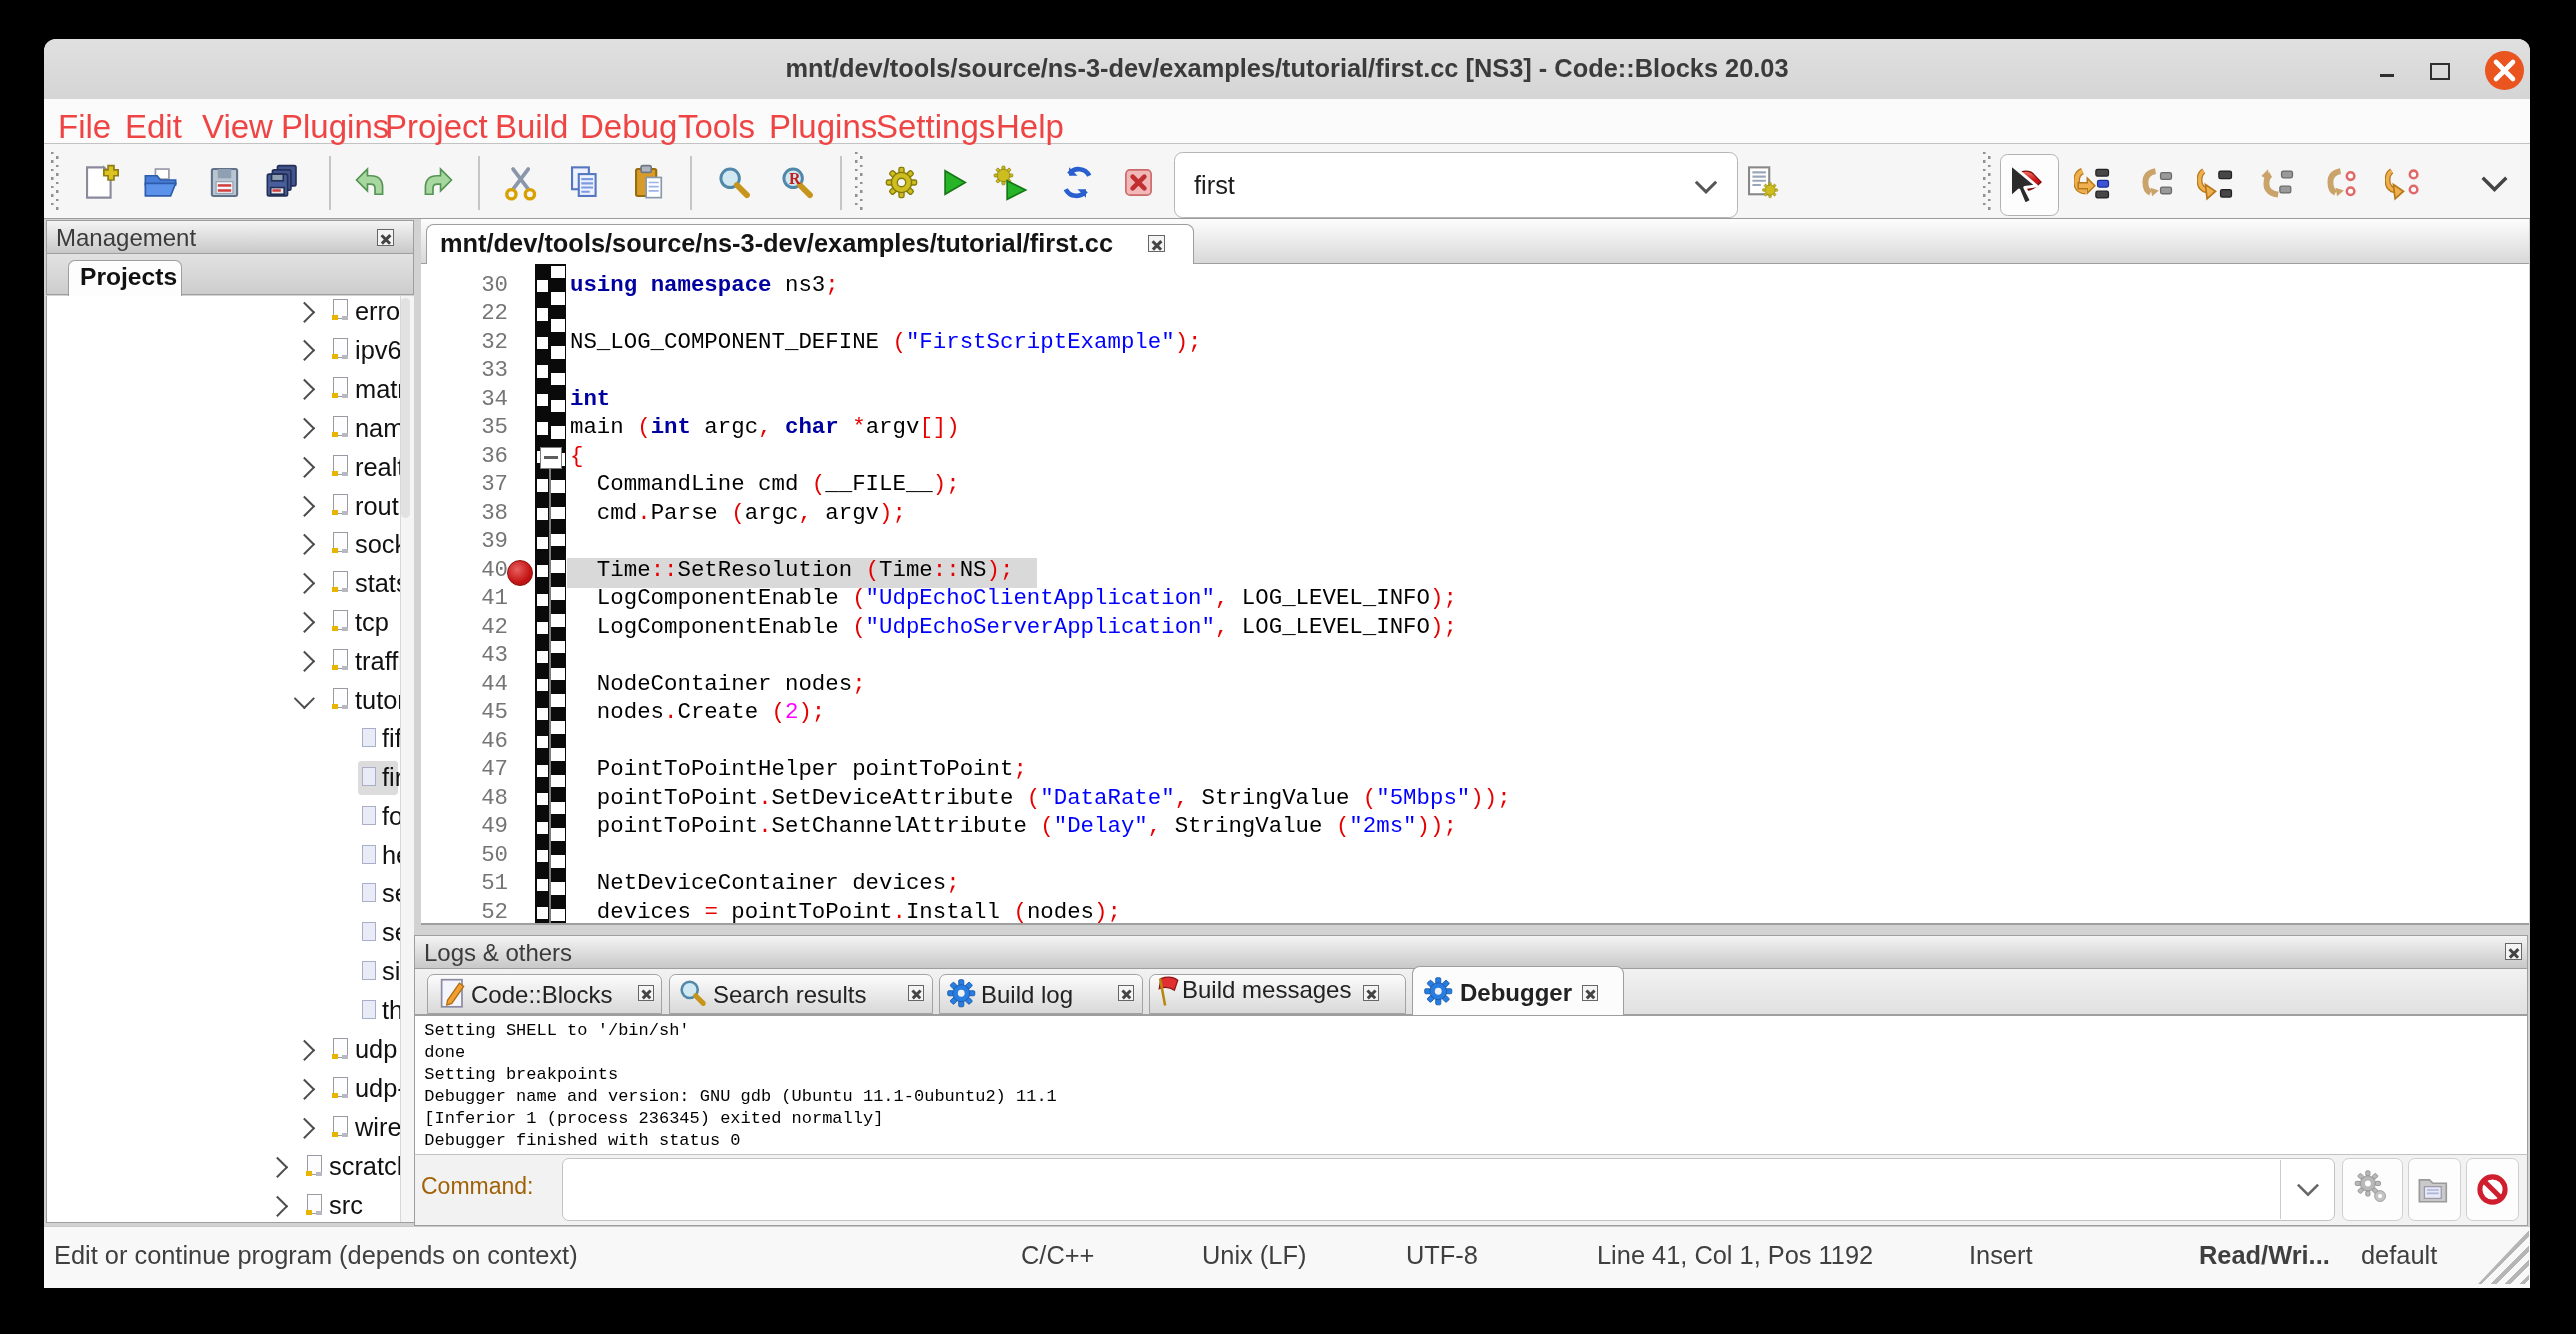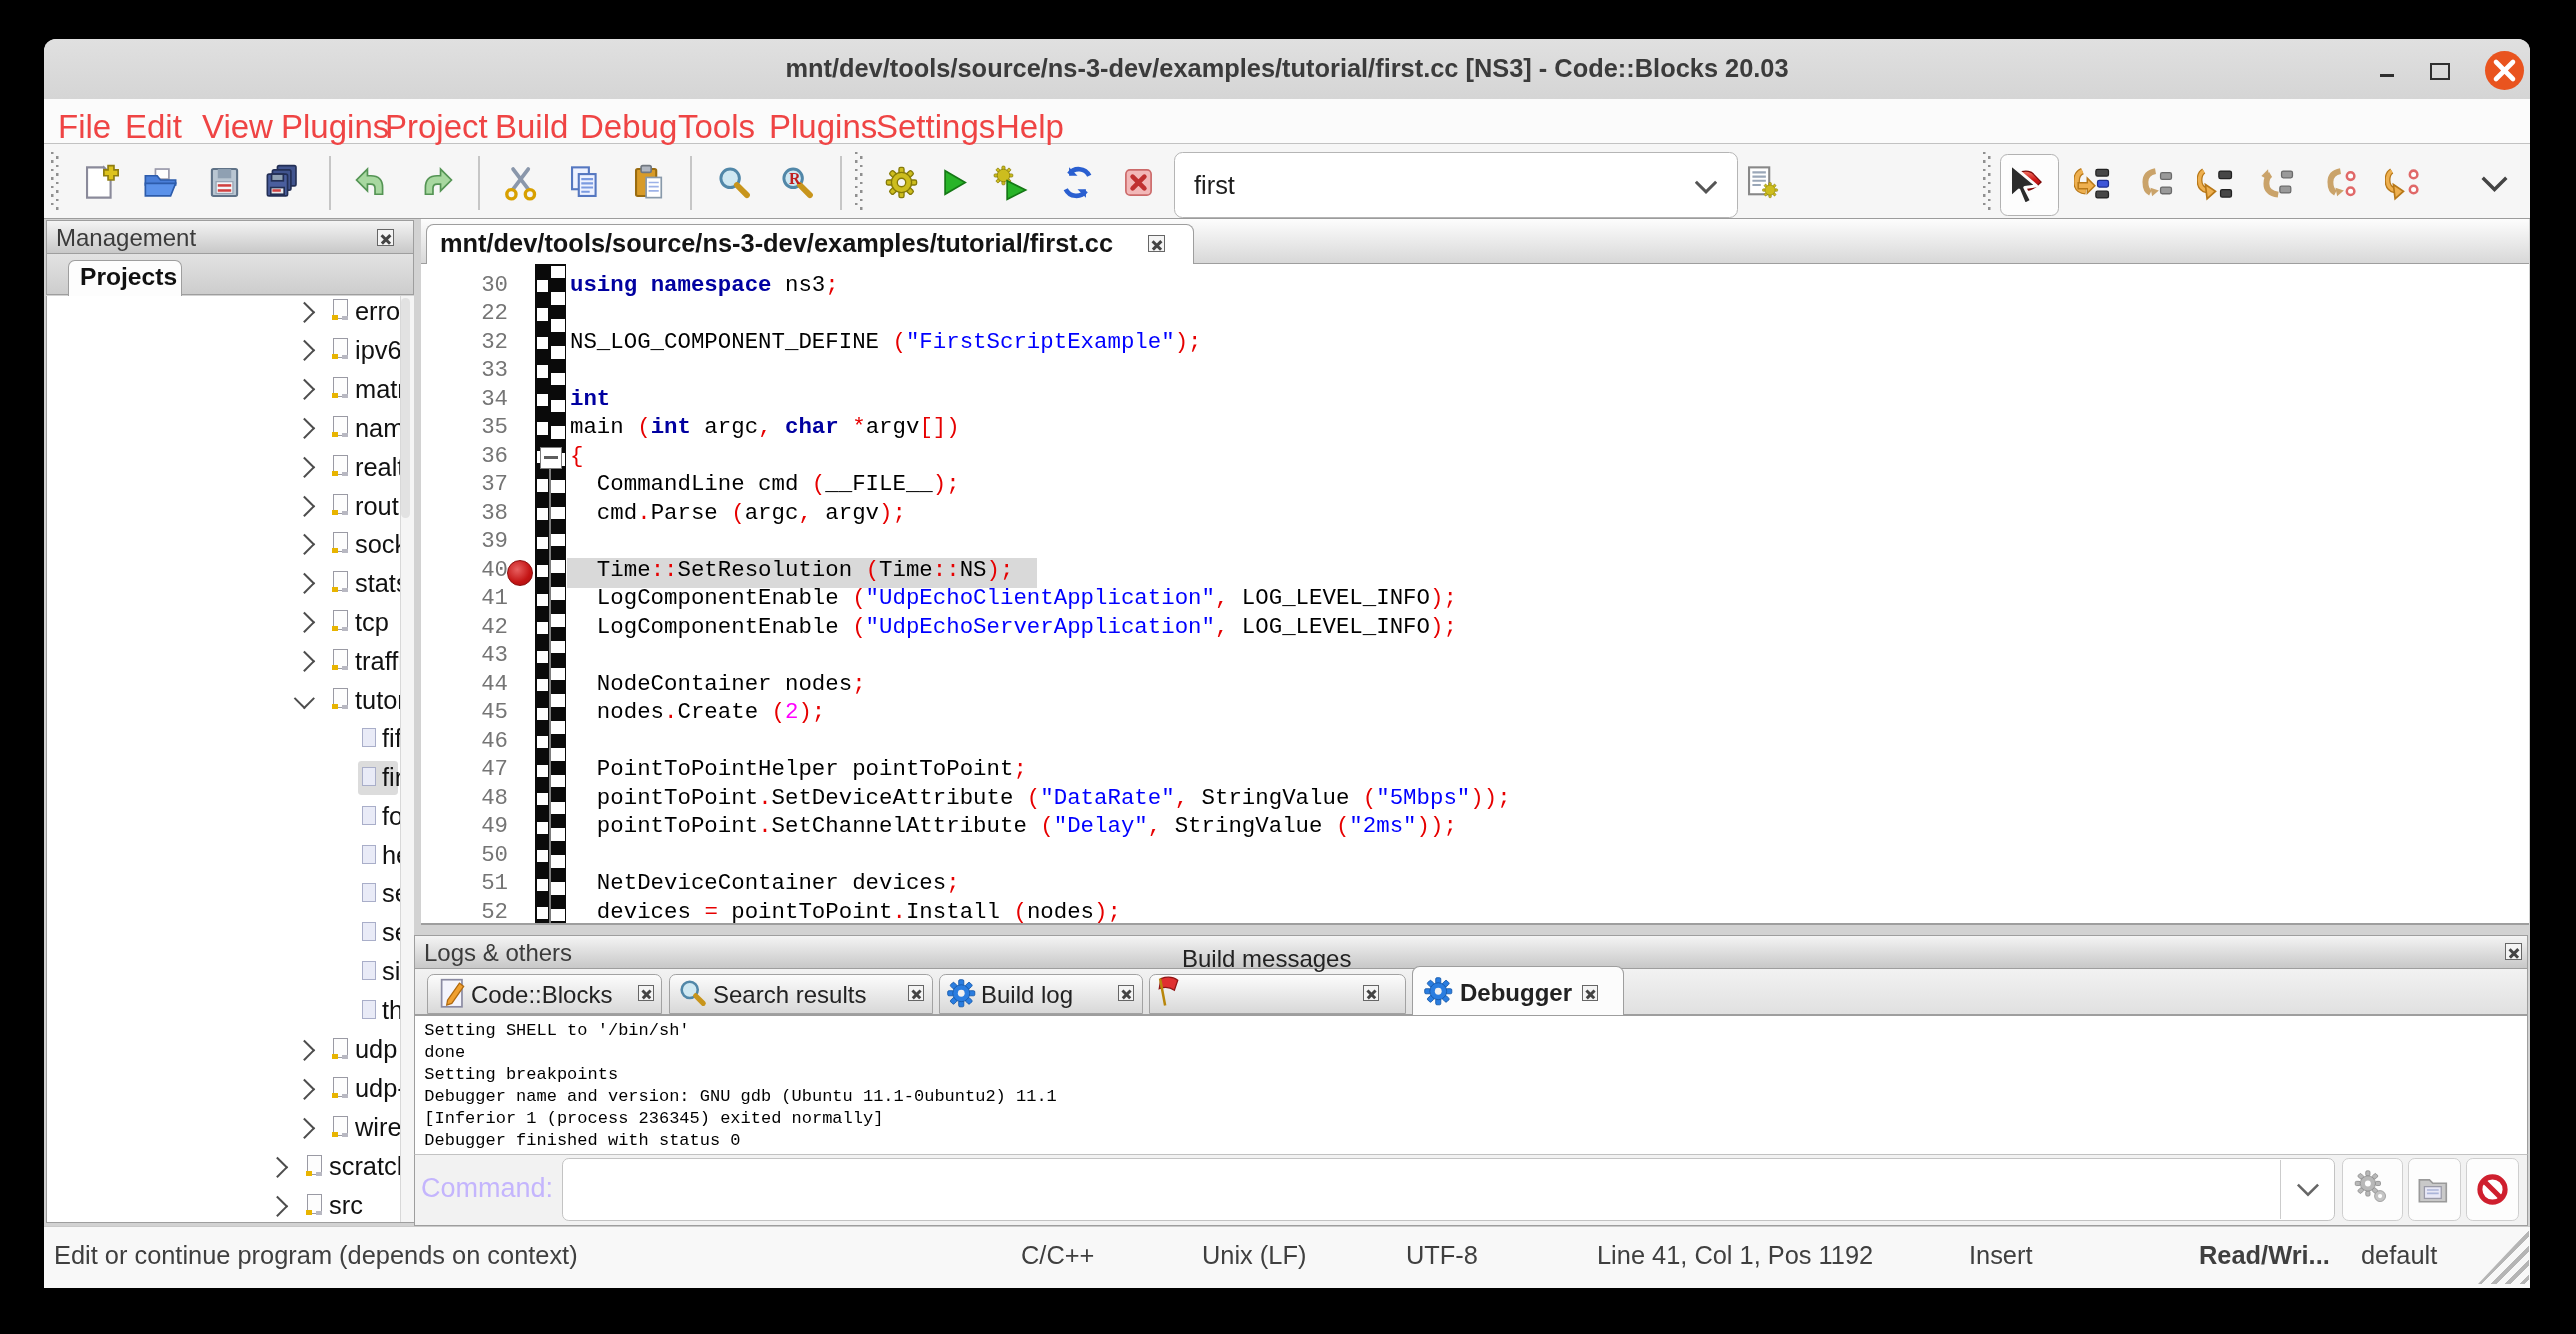--- a/index.html
+++ b/index.html
@@ -468,21 +468,21 @@
       </g>
       <circle cx="18" cy="18" r="4" fill="#f0f0f0"></circle>
     </svg>
 <div class="ltxt" style="left:981px;top:981px;">Build log</div>
 <div class="xbox" style="left:1118px;top:985px;width:14.4px;height:14.4px;"></div>
 <div class="ltab" style="left:1149px;top:974px;width:257px;height:40px;"></div>
 <svg class="abs" style="left:1154px;top:976px;" width="29" height="32" viewBox="0 0 34 38">
       <path d="M8,3 q12,-4 20,2 l-4,12 q-8,-6 -18,-2 z" fill="#e03030" stroke="#901414" stroke-width="1.5"></path>
       <path d="M7,3 l6,32" stroke="#b8860b" stroke-width="3"></path>
     </svg>
-<div class="ltxt" style="left:1182px;top:945px;text-align:right;">Build messages</div>
+<div class="ltxt" style="left:1182px;top:976px;text-align:right;">Build messages</div>
 <div class="xbox" style="left:1363px;top:985px;width:14.4px;height:14.4px;"></div>
 <div class="abs" style="left:414px;top:1014px;width:2114px;height:2.5px;background:#9e9e9e;"></div>
 <div class="abs" style="left:1412px;top:966px;width:212px;height:49px;background:#fcfcfc;border:1.7px solid #9e9e9e;border-bottom:0;border-radius:7.6px 7.6px 0 0;box-sizing:border-box;"></div>
 <svg class="abs" style="left:1423px;top:976px;" width="30.5" height="30.5" viewBox="0 0 36 36">
       <g fill="#2a7de0" stroke="#1558a8" stroke-width="1">
         <rect x="15" y="2" width="6" height="7" rx="1.5"></rect>
         <rect x="15" y="27" width="6" height="7" rx="1.5"></rect>
         <rect x="15" y="2" width="6" height="7" rx="1.5" transform="rotate(45 18 18)"></rect>
         <rect x="15" y="27" width="6" height="7" rx="1.5" transform="rotate(45 18 18)"></rect>
         <rect x="15" y="2" width="6" height="7" rx="1.5" transform="rotate(90 18 18)"></rect>
@@ -498,21 +498,21 @@
 <div class="abs" style="left:414px;top:1016px;width:2114px;height:138px;background:#fff;border-left:0.8px solid #9e9e9e;border-right:0.8px solid #9e9e9e;box-sizing:border-box;overflow:hidden;">
 <pre class="mono" style="position:absolute;left:9.3px;top:-18px;margin:0;font-size:17px;line-height:22px;color:#000;">Starting debugger: /usr/bin/gdb -nx -fullname -quiet  -args /mnt/dev/tools/source/ns-3-dev/build/examples/tutorial/ns3.36.1-first-debug --interpreter=mi -nx
 Setting SHELL to '/bin/sh'
 done
 Setting breakpoints
 Debugger name and version: GNU gdb (Ubuntu 11.1-0ubuntu2) 11.1
 [Inferior 1 (process 236345) exited normally]
 Debugger finished with status 0</pre>
 </div>
 <div class="abs" style="left:414px;top:1154px;width:2114px;height:72px;background:#f2f2f2;border:0.8px solid #9e9e9e;border-top:0.8px solid #c2c2c2;box-sizing:border-box;"></div>
-<div class="t" style="left:421px;top:1173px;font-size:27px;color:#c4b5fd;">Command:</div>
+<div class="t" style="left:421px;top:1173px;font-size:23px;color:#a16207;">Command:</div>
 <div class="abs" style="left:562px;top:1158px;width:1773px;height:63px;background:#fff;border:1.7px solid #c3c3c3;border-radius:6.8px;box-sizing:border-box;"></div>
 <div class="abs" style="left:2280px;top:1160px;width:0.8px;height:59px;background:#cccccc;"></div>
 <svg class="abs" style="left:2296px;top:1182px;" width="24" height="15.2" viewBox="0 0 28 18">
       <polyline points="2,3 14,15 26,3" fill="none" stroke="#666" stroke-width="3"></polyline>
     </svg>
 <div class="abs" style="left:2342px;top:1158px;width:61px;height:63px;background:#fdfdfd;border:1.7px solid #cfcfcf;border-radius:6.8px;box-sizing:border-box;"></div>
 <svg class="abs" style="left:2354px;top:1170px;" width="37" height="37" viewBox="0 0 44 44">
       <g fill="#b8b8b8" stroke="#8e8e8e" stroke-width="1">
         <rect x="14" y="1" width="5" height="6" rx="1.5"></rect>
         <rect x="14" y="25" width="5" height="6" rx="1.5"></rect>

